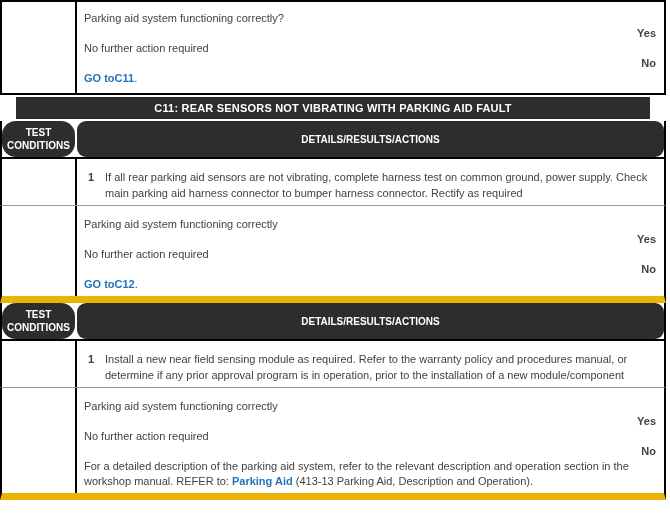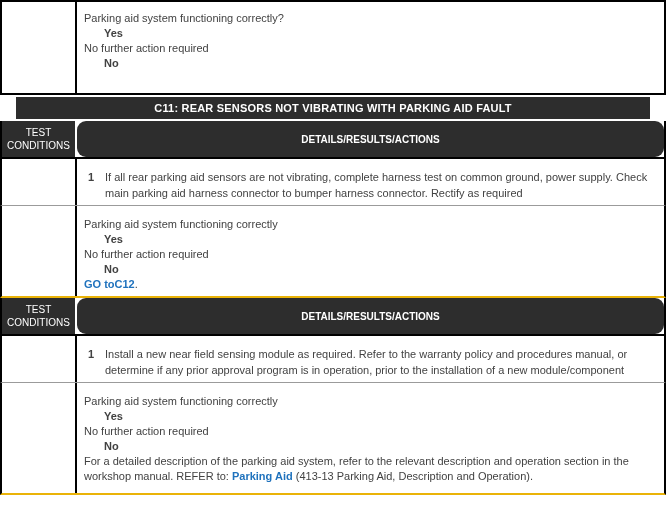--- a/index.html
+++ b/index.html
@@ -20,21 +20,21 @@
     border-right: 2px solid #000;
     background: #fff;
   }
   .cond-cell { width: 73px; flex: 0 0 73px; background: #fff; }
   .vdiv { width: 2px; flex: 0 0 2px; background: #000; }
   .det-cell { flex: 1; padding: 9px 8px 4px 7px; }
 
   .cont-row { min-height: 95px; border-top: 2px solid #000; border-bottom: 2px solid #000; }
 
   .line { line-height: 15px; }
-  .opt { padding-left: 20px; font-weight: bold; }
+  .opt { padding-left: 20px; font-weight: bold; text-align: right; }
 
   .lnk { color: #1f72bd; font-weight: bold; text-decoration: none; cursor: pointer; }
 
   
   .bar {
     height: 22px;
     margin: 2px 16px;
     background: #2d2d2d;
     color: #ffffff;
     font-weight: bold;
@@ -51,28 +51,29 @@
     display: flex;
     height: 38px;
     border-left: 2px solid #000;
     border-right: 2px solid #000;
     border-bottom: 2px solid #000;
   }
   .hcond {
     width: 73px; flex: 0 0 73px;
     background: #2d2d2d;
     color: #fff;
-    font-weight: normal;
+    font-weight: bold;
     font-size: 10px;
     line-height: 13px;
     text-align: center;
     display: flex;
     align-items: center;
     justify-content: center;
     padding: 0 4px;
+    border-radius: 14px;
   }
   .hgap { width: 2px; flex: 0 0 2px; background: #ffffff; }
   .hdet {
     flex: 1;
     background: #2d2d2d;
     color: #fff;
     font-weight: bold;
     font-size: 10px;
     display: flex;
     align-items: center;
@@ -80,37 +81,38 @@
     border-radius: 9px;
   }
 
   
   .step-row { min-height: 45px; border-bottom: 1px solid #9b9b9b; }
   .step-det { display: flex; padding: 10px 6px 4px 11px; }
   .num { width: 17px; flex: 0 0 17px; font-weight: bold; line-height: 16px; }
   .step-text { flex: 1; line-height: 16px; padding-right: 4px; }
 
   
-  .result-row { min-height: 90px; border-bottom: 2px solid #eab308; }
+  .result-row { min-height: 90px; border-bottom: 7px solid #eab308; }
   .result-row.tall { min-height: 112px; }
   .result-det { padding: 11px 8px 4px 7px; }
 </style>
 </head>
 <body>
 
 <div class="page">
 
   <div class="trow cont-row">
     <div class="cond-cell"></div>
     <div class="vdiv"></div>
     <div class="det-cell">
       <div class="line">Parking aid system functioning correctly?</div>
       <div class="line opt">Yes</div>
       <div class="line">No further action required</div>
       <div class="line opt">No</div>
+      <div class="line"><a class="lnk">GO toC11</a><span>.</span></div>
     </div>
   </div>
 
   <div>
     <div class="bar">C11: REAR SENSORS NOT VIBRATING WITH PARKING AID FAULT</div>
 
     <div class="hrow">
       <div class="hcond">TEST CONDITIONS</div>
       <div class="hgap"></div>
       <div class="hdet">DETAILS/RESULTS/ACTIONS</div>

